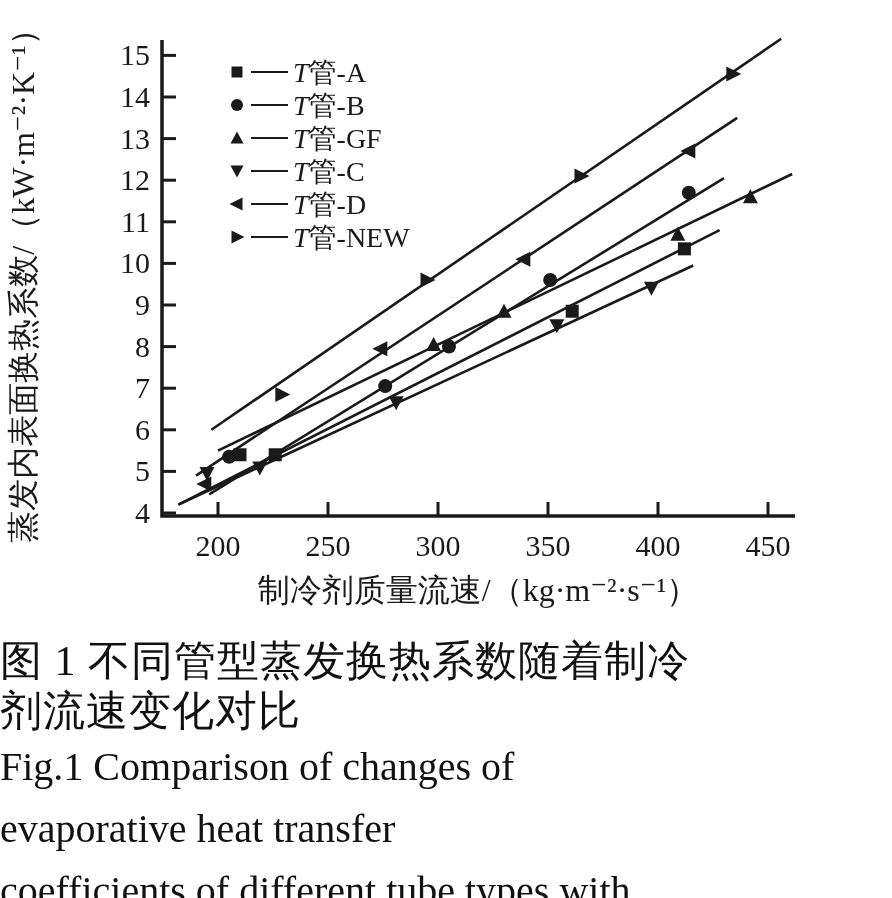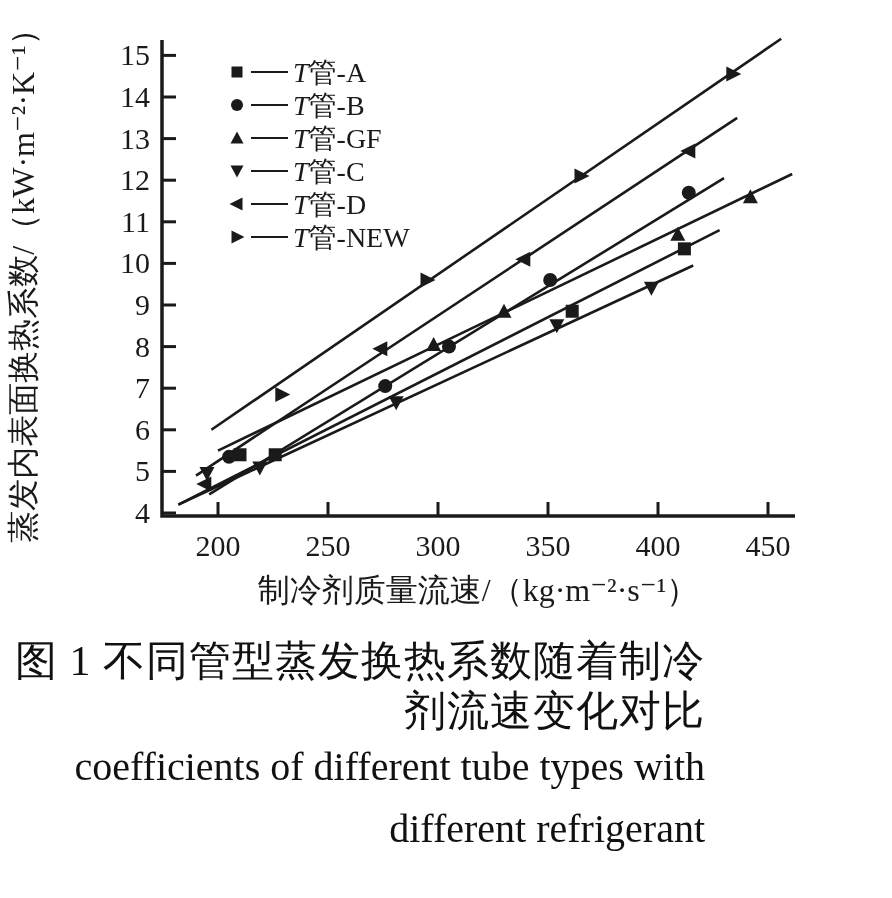--- a/index.html
+++ b/index.html
@@ -2,21 +2,21 @@
 <html><head>
 <meta charset="utf-8">
 <style>
   html,body{margin:0;padding:0;background:#ffffff;}
   .page{position:relative;width:892px;height:898px;background:#ffffff;overflow:hidden;
         font-family:"Liberation Serif","DejaVu Serif",serif;color:#1a1a1a;}
   .chart-svg{display:block;}
   .tick{font-family:"Liberation Serif","DejaVu Serif",serif;font-size:30px;fill:#1a1a1a;}
   .axis-title{font-family:"Liberation Serif","DejaVu Serif",serif;font-size:32px;fill:#1a1a1a;}
   .legend-text{font-family:"Liberation Serif","DejaVu Serif",serif;font-size:28px;fill:#1a1a1a;}
-  .cap{width:705px;text-align:right;color:#111;}
+  .cap{width:705px;text-align:left;color:#111;}
   .cap-zh{font-size:42px;line-height:50px;margin-top:14px;letter-spacing:1px;}
   .cap-en{font-size:40px;line-height:62px;}
 </style>
 </head>
 <body>
 
 <div class="page">
   <svg class="chart-svg" width="892" height="622" viewBox="0 0 892 622" xmlns="http://www.w3.org/2000/svg">
       <path d="M 162 40 V 516 H 795" fill="none" stroke="#1a1a1a" stroke-width="3.5"></path>
       <line x1="163" y1="513" x2="176" y2="513" stroke="#1a1a1a" stroke-width="3"></line>
@@ -102,15 +102,16 @@
       <line x1="211.4" y1="429.8" x2="781.2" y2="38.75999999999999" stroke="#1a1a1a" stroke-width="2.6"></line>
       <polygon points="290.3,394.44 275.3,386.94 275.3,401.94" fill="#1a1a1a"></polygon>
       <polygon points="435.5,280.04 420.5,272.54 420.5,287.54" fill="#1a1a1a"></polygon>
       <polygon points="589.5,176.04000000000002 574.5,168.54000000000002 574.5,183.54000000000002" fill="#1a1a1a"></polygon>
       <polygon points="741.3000000000001,74.11999999999995 726.3000000000001,66.61999999999995 726.3000000000001,81.61999999999995" fill="#1a1a1a"></polygon>
       <polygon points="244.5,237 231.5,230.5 231.5,243.5" fill="#1a1a1a"></polygon>
       <line x1="251" y1="237" x2="288" y2="237" stroke="#1a1a1a" stroke-width="2.2"></line>
       <text x="293" y="247" class="legend-text"><tspan font-style="italic">T</tspan><tspan>管-NEW</tspan></text>
     </svg>
   <div class="cap cap-zh">图 1  不同管型蒸发换热系数随着制冷剂流速变化对比</div>
+  <div class="cap cap-en">Fig.1   Comparison of changes of evaporative heat transfer</div>
   <div class="cap cap-en">coefficients of different tube types with different refrigerant</div>
 
 </div>
 
 </body></html>

